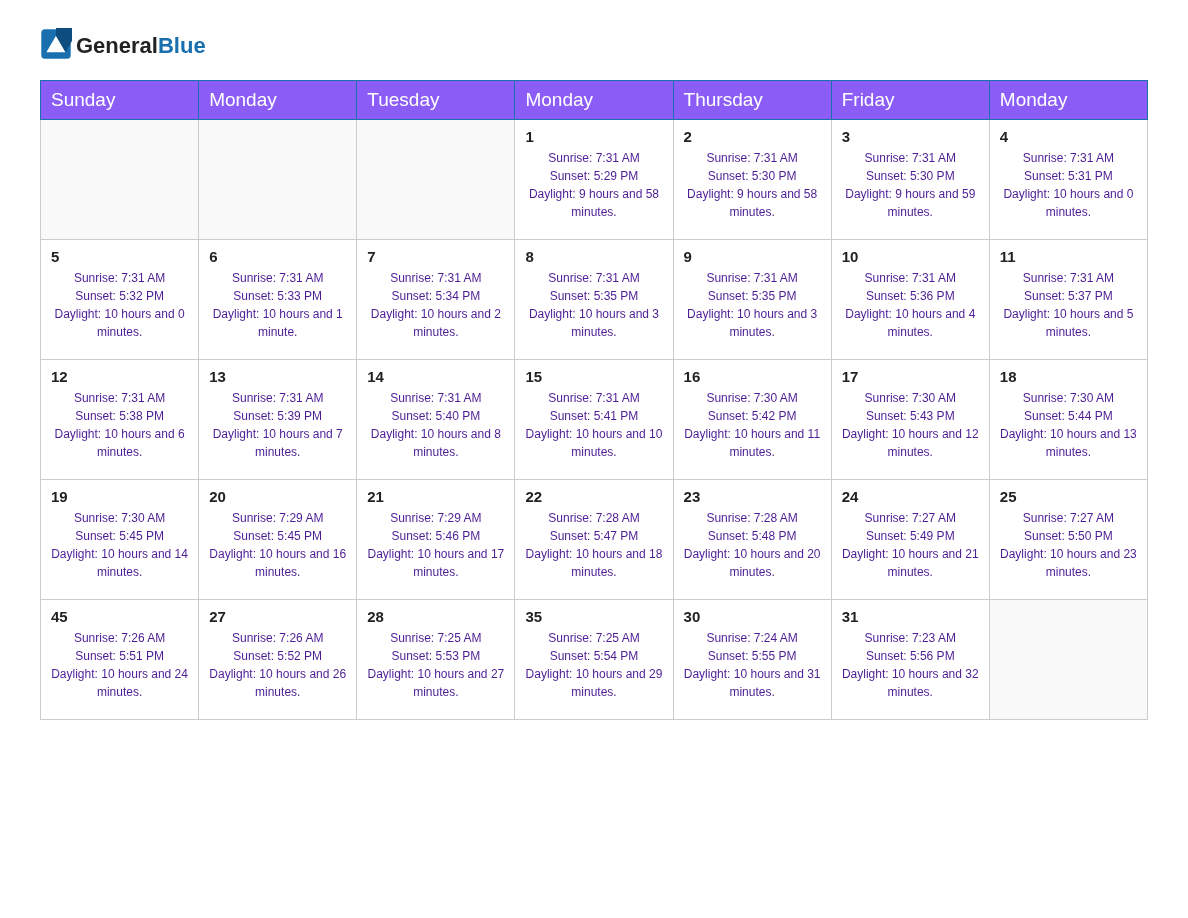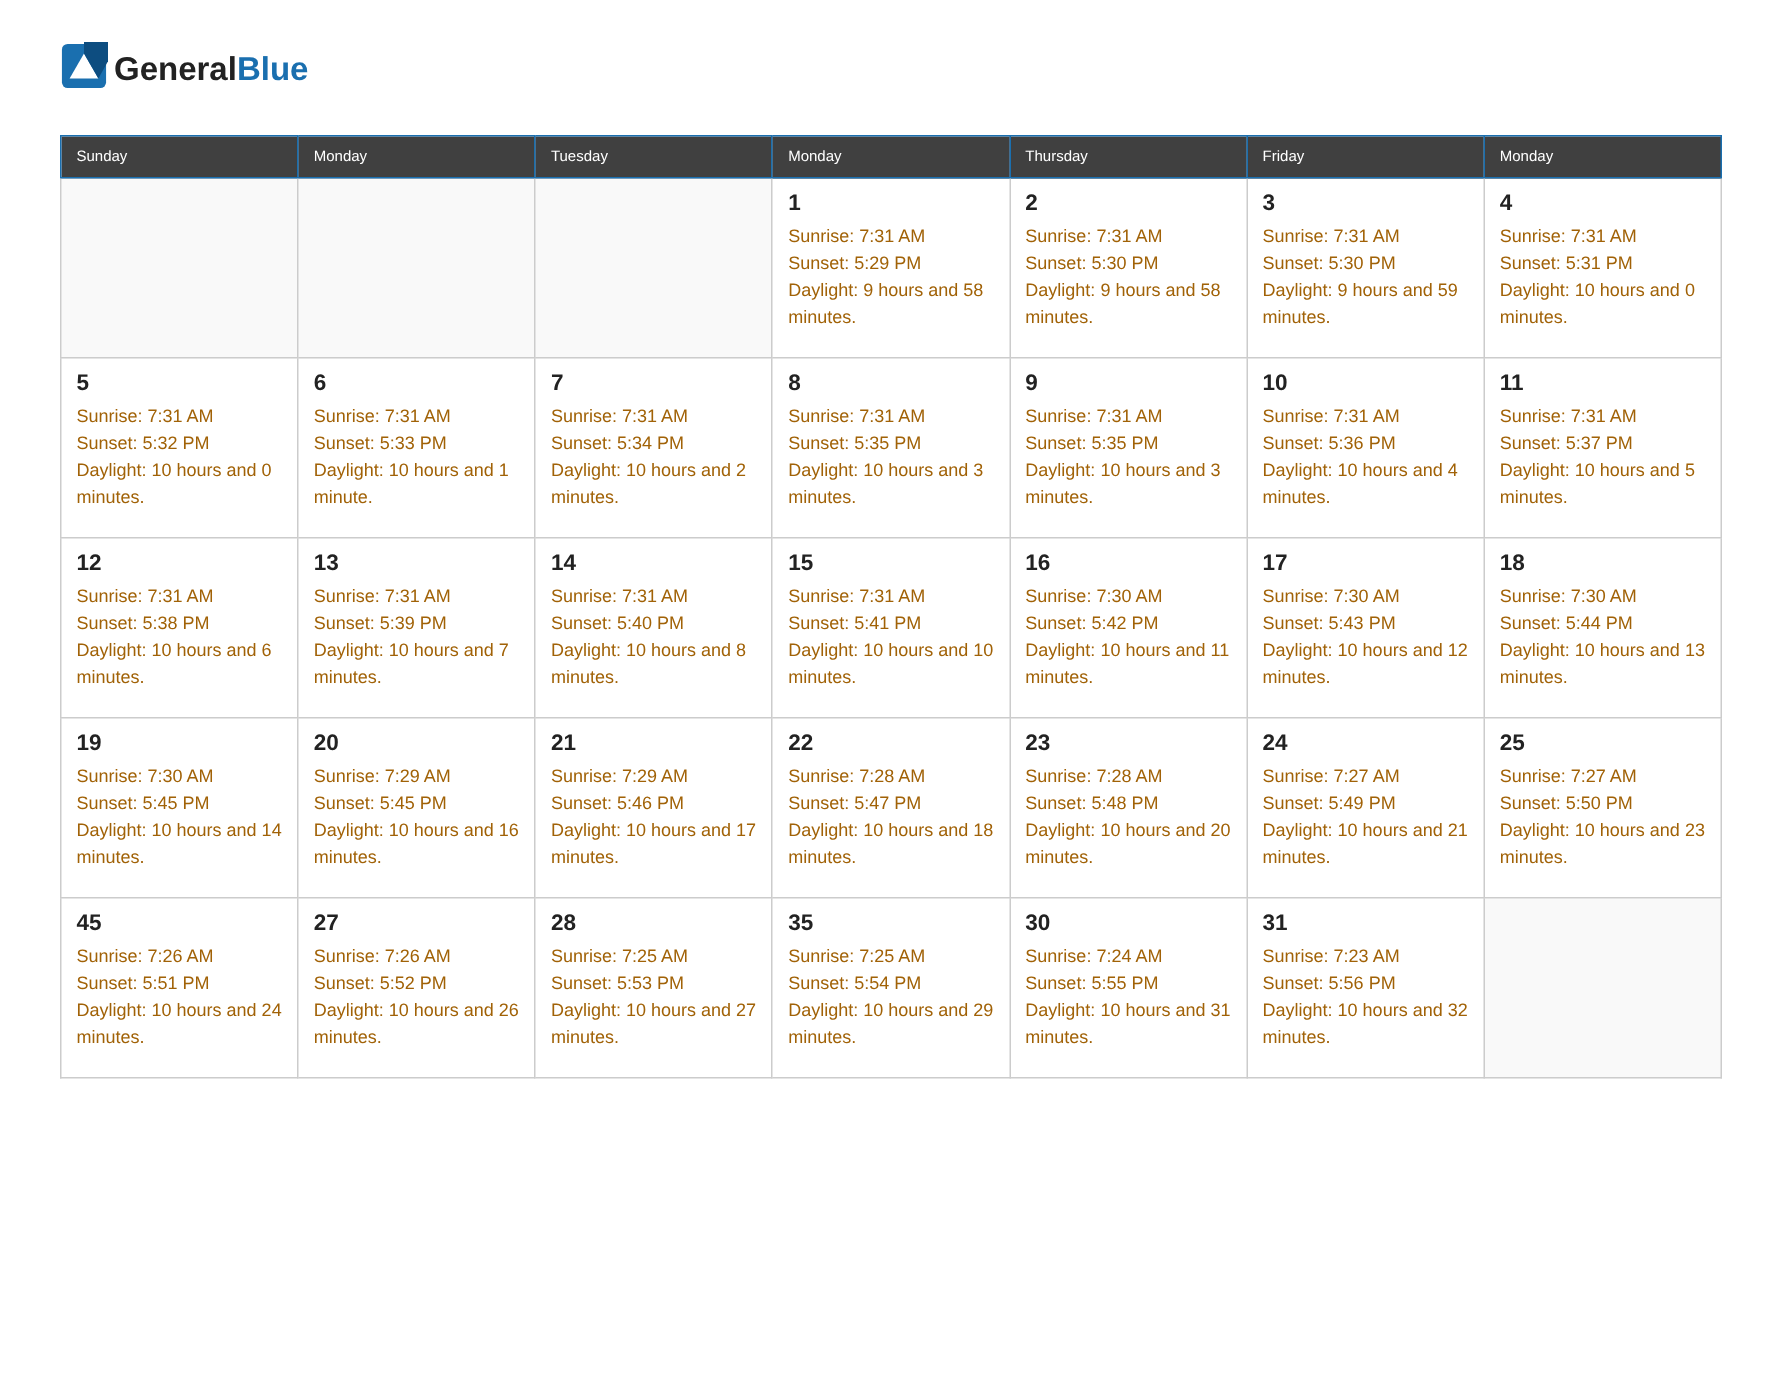--- a/index.html
+++ b/index.html
@@ -7,21 +7,21 @@
       background: #fff;
       font-family: Arial, sans-serif;
       padding: 30px 40px;
       width: 1188px;
       min-height: 918px;
     }
     .header-area {
       display: flex;
       justify-content: space-between;
       align-items: flex-start;
-      margin-bottom: 28px;
+      margin-bottom: 18px;
     }
     .logo-area {
       display: flex;
       align-items: center;
     }
     .logo-text {
       font-size: 22px;
       font-weight: bold;
       color: #222;
       line-height: 1.1;
@@ -49,23 +49,23 @@
       font-size: 20px;
       color: #444;
       margin-top: 4px;
     }
     .calendar-table {
       width: 100%;
       border-collapse: collapse;
       table-layout: fixed;
     }
     .calendar-table thead th {
-      background-color: #404040;
+      background-color: #8b5cf6;
       color: #fff;
-      font-size: 10px;
+      font-size: 19px;
       font-weight: normal;
       padding: 8px 10px;
       text-align: left;
       border: 1px solid #1a6faf;
     }
     .calendar-table tbody td {
       vertical-align: top;
       padding: 8px 10px;
       border: 1px solid #ccc;
       font-size: 12.5px;
@@ -73,22 +73,23 @@
       height: 120px;
     }
     .day-number {
       font-size: 15px;
       font-weight: bold;
       margin-bottom: 4px;
       display: block;
     }
     .day-info {
       font-size: 12px;
-      color: #a16207;
+      color: #4c1d95;
       line-height: 1.5;
+      text-align: center;
     }
     .empty-cell {
       background: #f9f9f9;
     }
     .row-divider td {
       border-top: 2px solid #1a6faf;
     }
   </style>
 </head>
 <body>

